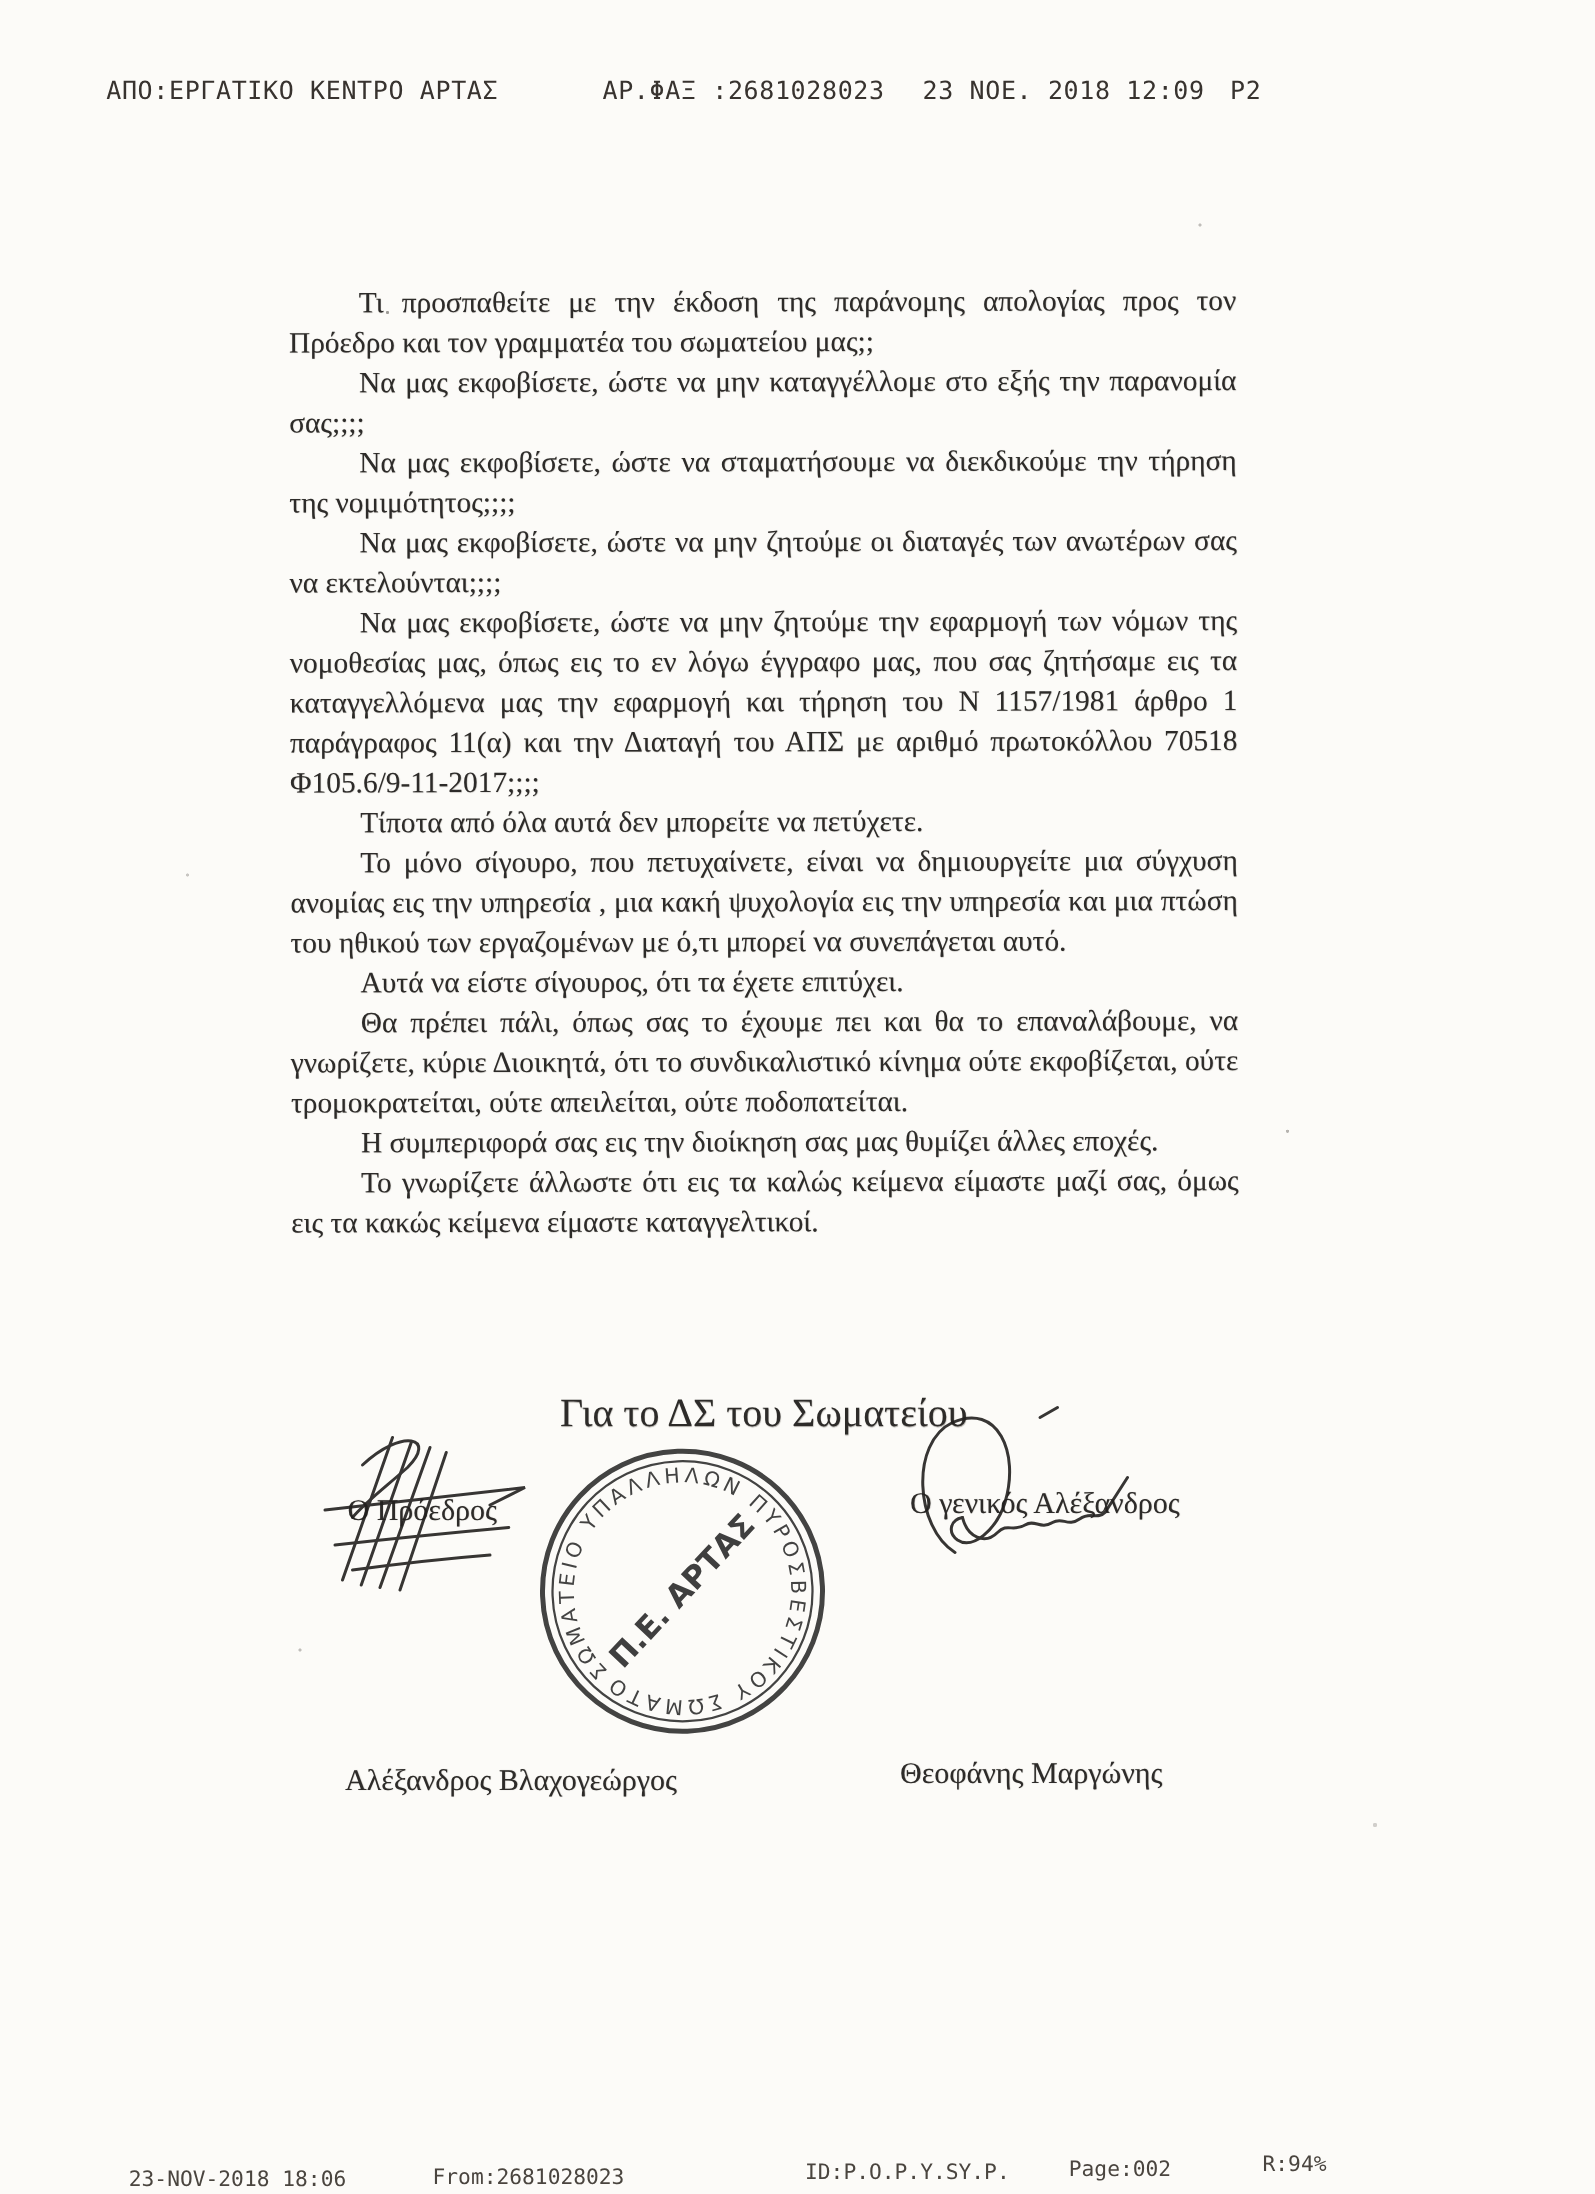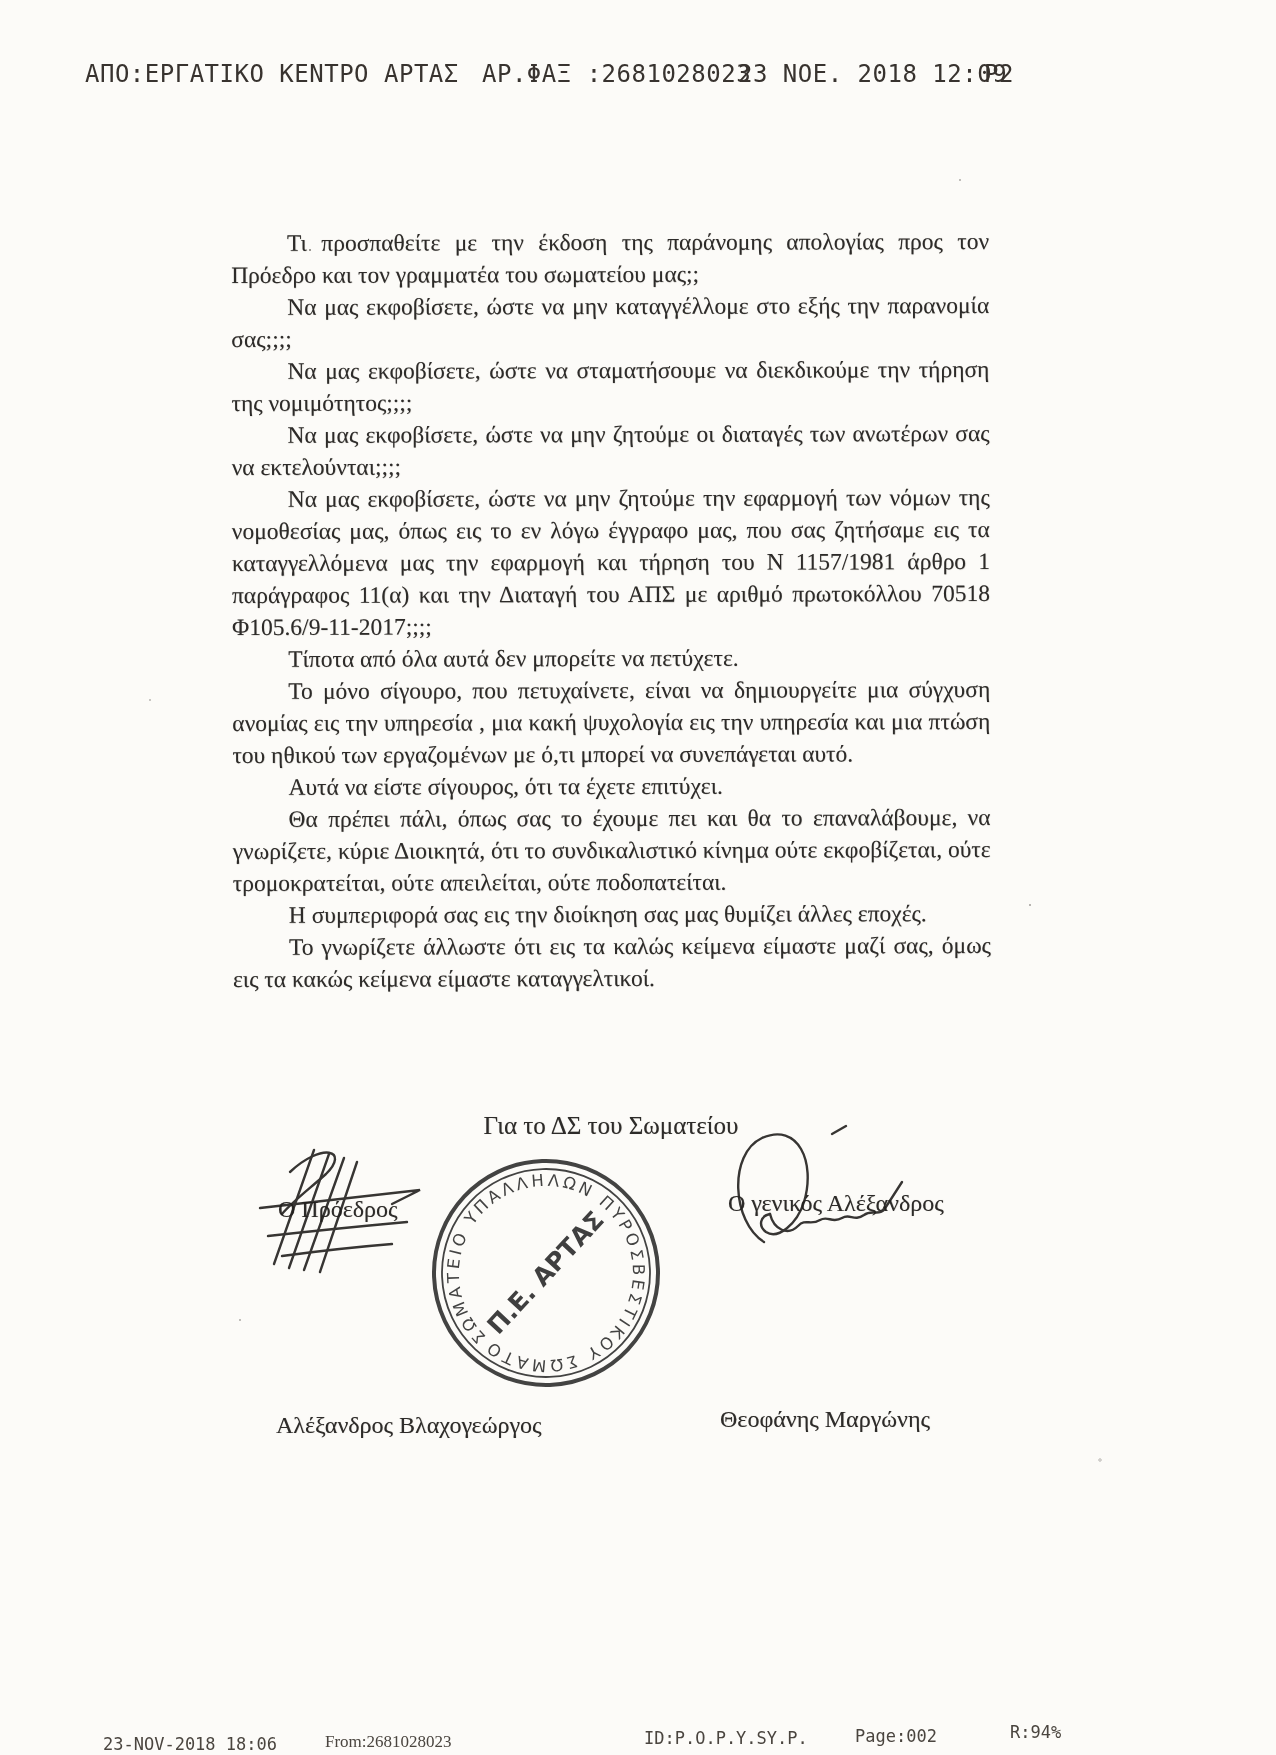--- a/index.html
+++ b/index.html
@@ -18,54 +18,54 @@
     font-family:"Liberation Serif","DejaVu Serif",serif;
     color:#2d2b29;
   }
   .fax-line{
     position:absolute;
     font-family:"DejaVu Sans Mono","Liberation Mono",monospace;
     color:#38332f;
     white-space:nowrap;
   }
   .fax-header span{position:absolute;top:0;}
-  .fax-header{top:60px;left:0;width:1276px;height:26px;font-size:24px;letter-spacing:.5px;}
+  .fax-header{top:60px;left:0;width:1276px;height:26px;font-size:20px;letter-spacing:.5px;}
   .fh-from{left:85px;}
   .fh-fax{left:438px;margin-left:44px;}
   .fh-date{left:738px;}
   .fh-page{left:956px;margin-left:28px;}
   .doc-body{
     position:absolute;
     top:226px;left:232px;width:758px;
     font-size:23.5px;line-height:32px;
     text-align:justify;
     transform:rotate(-0.15deg);
     text-shadow:0.3px 0.3px 0.7px rgba(60,54,48,.4);
   }
   .doc-body p{margin:0;text-indent:56px;}
   .for-line{
     position:absolute;top:1112px;left:232px;width:758px;
-    text-align:center;font-size:25px;
+    text-align:center;font-size:32px;
     text-shadow:0.3px 0.3px 0.7px rgba(60,54,48,.4);
   }
   .sig-label,.sig-name{
     position:absolute;font-size:24px;white-space:nowrap;
     text-shadow:0.3px 0.3px 0.7px rgba(60,54,48,.4);
   }
   .lbl-president{top:1196px;left:278px;}
   .lbl-secretary{top:1190px;left:728px;}
   .name-president{top:1412px;left:276px;}
   .name-secretary{top:1406px;left:720px;}
   .stamp-wrap{position:absolute;top:1152px;left:425px;width:242px;height:242px;opacity:.88;}
   .sig-svg{position:absolute;}
   .sig-president{top:1138px;left:252px;}
   .sig-secretary{top:1124px;left:712px;}
   .fax-footer{top:1734px;left:0;width:1276px;height:24px;font-size:17px;color:#4a453f;}
   .ff-date{left:103px;}
-  .ff-from{left:325px;font-family:Liberation Serif, serif;}
+  .ff-from{left:346px;}
   .ff-id{left:616px;top:-6px !important;margin-left:28px;}
   .ff-page{left:855px;top:-8px !important;}
   .ff-r{left:1010px;top:-12px !important;}
 </style>
 </head>
 <body>
 
 <div class="fax-line fax-header">
   <span class="fh-from">ΑΠΟ:ΕΡΓΑΤΙΚΟ ΚΕΝΤΡΟ ΑΡΤΑΣ</span>
   <span class="fh-fax">ΑΡ.ΦΑΞ :2681028023</span>

